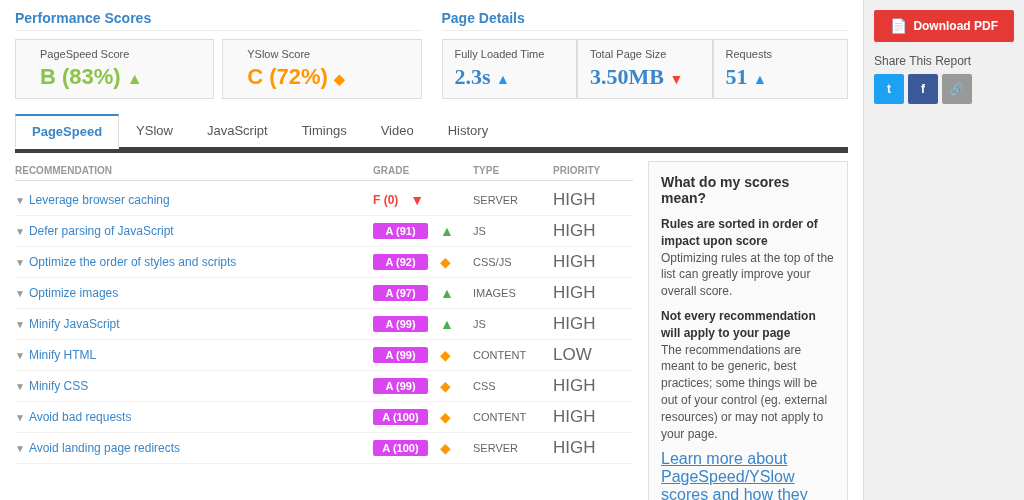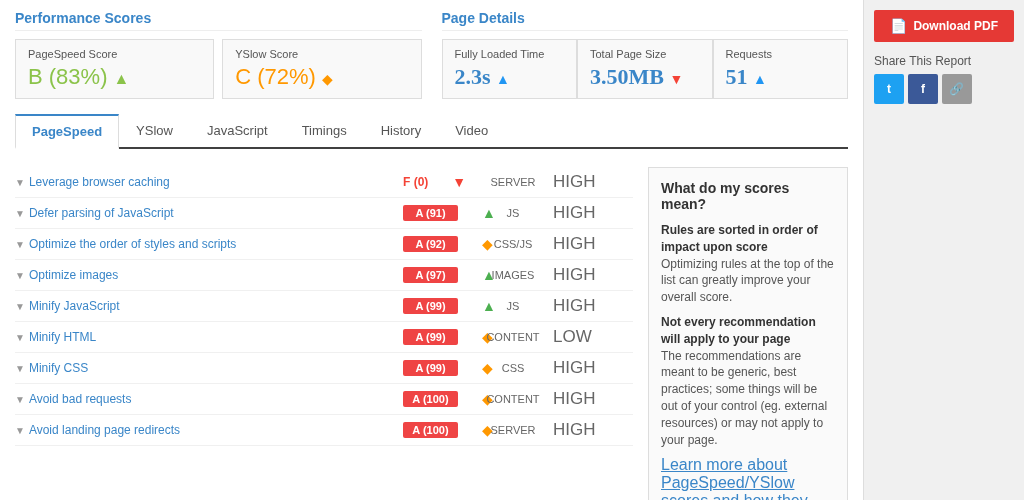--- a/index.html
+++ b/index.html
@@ -9,53 +9,53 @@
 
     .left-panel { flex: 1; padding: 10px 15px; border-right: 1px solid #ddd; }
     .right-sidebar { width: 160px; background: #f0f0f0; padding: 10px; }
 
     
     .scores-area { display: flex; gap: 20px; margin-bottom: 15px; }
     .scores-section { flex: 1; }
     .scores-section h3 { color: #3a86c8; font-size: 14px; font-weight: bold; margin-bottom: 8px; border-bottom: 1px solid #eee; padding-bottom: 4px; }
 
     .score-cards { display: flex; gap: 8px; }
-    .score-card { background: #f9f9f9; border: 1px solid #ddd; padding: 8px 12px; flex: 1; }
+    .score-card { background: #f9f9f9; border: 1px solid #ddd; padding: 8px 24px; flex: 1; }
     .score-card .label { font-size: 11px; color: #555; margin-bottom: 4px; }
-    .score-card .value { font-size: 22px; font-weight: normal; }
+    .score-card .value { font-size: 22px; font-weight: bold; }
     .score-b { color: #8bc34a; }
     .score-c { color: #ff9800; }
 
     
     .page-details-cards { display: flex; }
     .detail-card { background: #f9f9f9; border: 1px solid #ddd; padding: 8px 12px; flex: 1; }
     .detail-card .label { font-size: 11px; color: #555; margin-bottom: 4px; }
     .detail-card .value { font-size: 22px; font-weight: bold; color: #3a86c8; font-family: Liberation Serif, serif; }
 
     
-    .tabs { display: flex; border-bottom: 2px solid #404040; margin-bottom: 18px; }
+    .tabs { display: flex; border-bottom: 6px solid #404040; margin-bottom: 8px; }
     .tab { padding: 8px 16px; cursor: pointer; font-size: 13px; color: #555; border: 1px solid transparent; border-bottom: none; }
     .tab.active { background: #fff; border-color: #ddd; border-bottom: 2px solid #fff; color: #3a86c8; font-weight: bold; margin-bottom: -2px; border-top: 2px solid #3a86c8; }
 
     
     .content-area { display: flex; gap: 15px; }
     .recommendations-table { flex: 1; }
 
     .table-header { display: grid; grid-template-columns: 1fr 100px 80px 80px; padding: 4px 0; border-bottom: 1px solid #ddd; margin-bottom: 4px; }
     .table-header span { font-size: 10px; color: #999; font-weight: bold; text-transform: uppercase; }
 
     .rec-row { display: grid; grid-template-columns: 1fr 100px 80px 80px; align-items: center; padding: 5px 0; border-bottom: 1px solid #f0f0f0; }
     .rec-name { color: #3a86c8; font-size: 12px; display: flex; align-items: center; gap: 4px; }
     .rec-name .arrow-toggle { color: #999; font-size: 10px; }
 
     .grade-badge { display: inline-block; padding: 2px 6px; font-size: 11px; font-weight: bold; color: #fff; border-radius: 2px; min-width: 55px; text-align: center; }
-    .grade-green { background: #ef4444; }
+    .grade-green { background: #d946ef; }
     .grade-red-text { color: #f44336; font-weight: bold; font-size: 12px; }
 
-    .type-text { font-size: 11px; color: #666; text-align: center; }
+    .type-text { font-size: 11px; color: #666; }
     .priority-text { font-size: 17px; color: #666; }
 
     .status-icon { font-size: 14px; }
     .icon-red { color: #f44336; }
     .icon-green { color: #4caf50; }
     .icon-orange { color: #ff9800; }
 
     
     .info-panel { width: 200px; border: 1px solid #ddd; padding: 12px; font-size: 12px; background: #fafafa; }
     .info-panel h4 { font-size: 14px; color: #333; margin-bottom: 10px; }
@@ -65,21 +65,21 @@
 
     
     .download-btn { background: #e53935; color: #fff; padding: 8px 10px; border: none; cursor: pointer; width: 100%; font-size: 12px; font-weight: bold; margin-bottom: 12px; border-radius: 2px; display: flex; align-items: center; gap: 6px; justify-content: center; }
     .share-label { font-size: 12px; color: #555; margin-bottom: 6px; }
     .share-buttons { display: flex; gap: 4px; }
     .share-btn { width: 30px; height: 30px; border: none; cursor: pointer; border-radius: 2px; display: flex; align-items: center; justify-content: center; color: #fff; font-weight: bold; font-size: 12px; }
     .twitter-btn { background: #1da1f2; }
     .facebook-btn { background: #3b5998; }
     .link-btn { background: #999; }
 
-    .grade-row { display: flex; align-items: center; gap: 24px; margin-left: 30px; }
+    .grade-row { display: flex; align-items: center; gap: 12px; }
   </style>
 </head>
 <body>
 
 <div class="main-container">
   <div class="left-panel">
 
     <div class="scores-area">
 
       <div class="scores-section">
@@ -128,27 +128,33 @@
           </div>
         </div>
       </div>
     </div>
 
     <div class="tabs">
       <div class="tab active">PageSpeed</div>
       <div class="tab">YSlow</div>
       <div class="tab">JavaScript</div>
       <div class="tab">Timings</div>
+      <div class="tab">Video</div>
       <div class="tab">History</div>
-      <div class="tab">Video</div>
     </div>
 
     <div class="content-area">
 
       <div class="recommendations-table">
+        <div class="table-header">
+          <span>RECOMMENDATION</span>
+          <span>GRADE</span>
+          <span>TYPE</span>
+          <span>PRIORITY</span>
+        </div>
 
         <div class="rec-row">
           <div class="rec-name">
             <span class="arrow-toggle">▼</span>
             <span>Leverage browser caching</span>
           </div>
           <div class="grade-row">
             <span class="grade-red-text">F (0)</span>
             <span class="status-icon icon-red">▼</span>
           </div>

